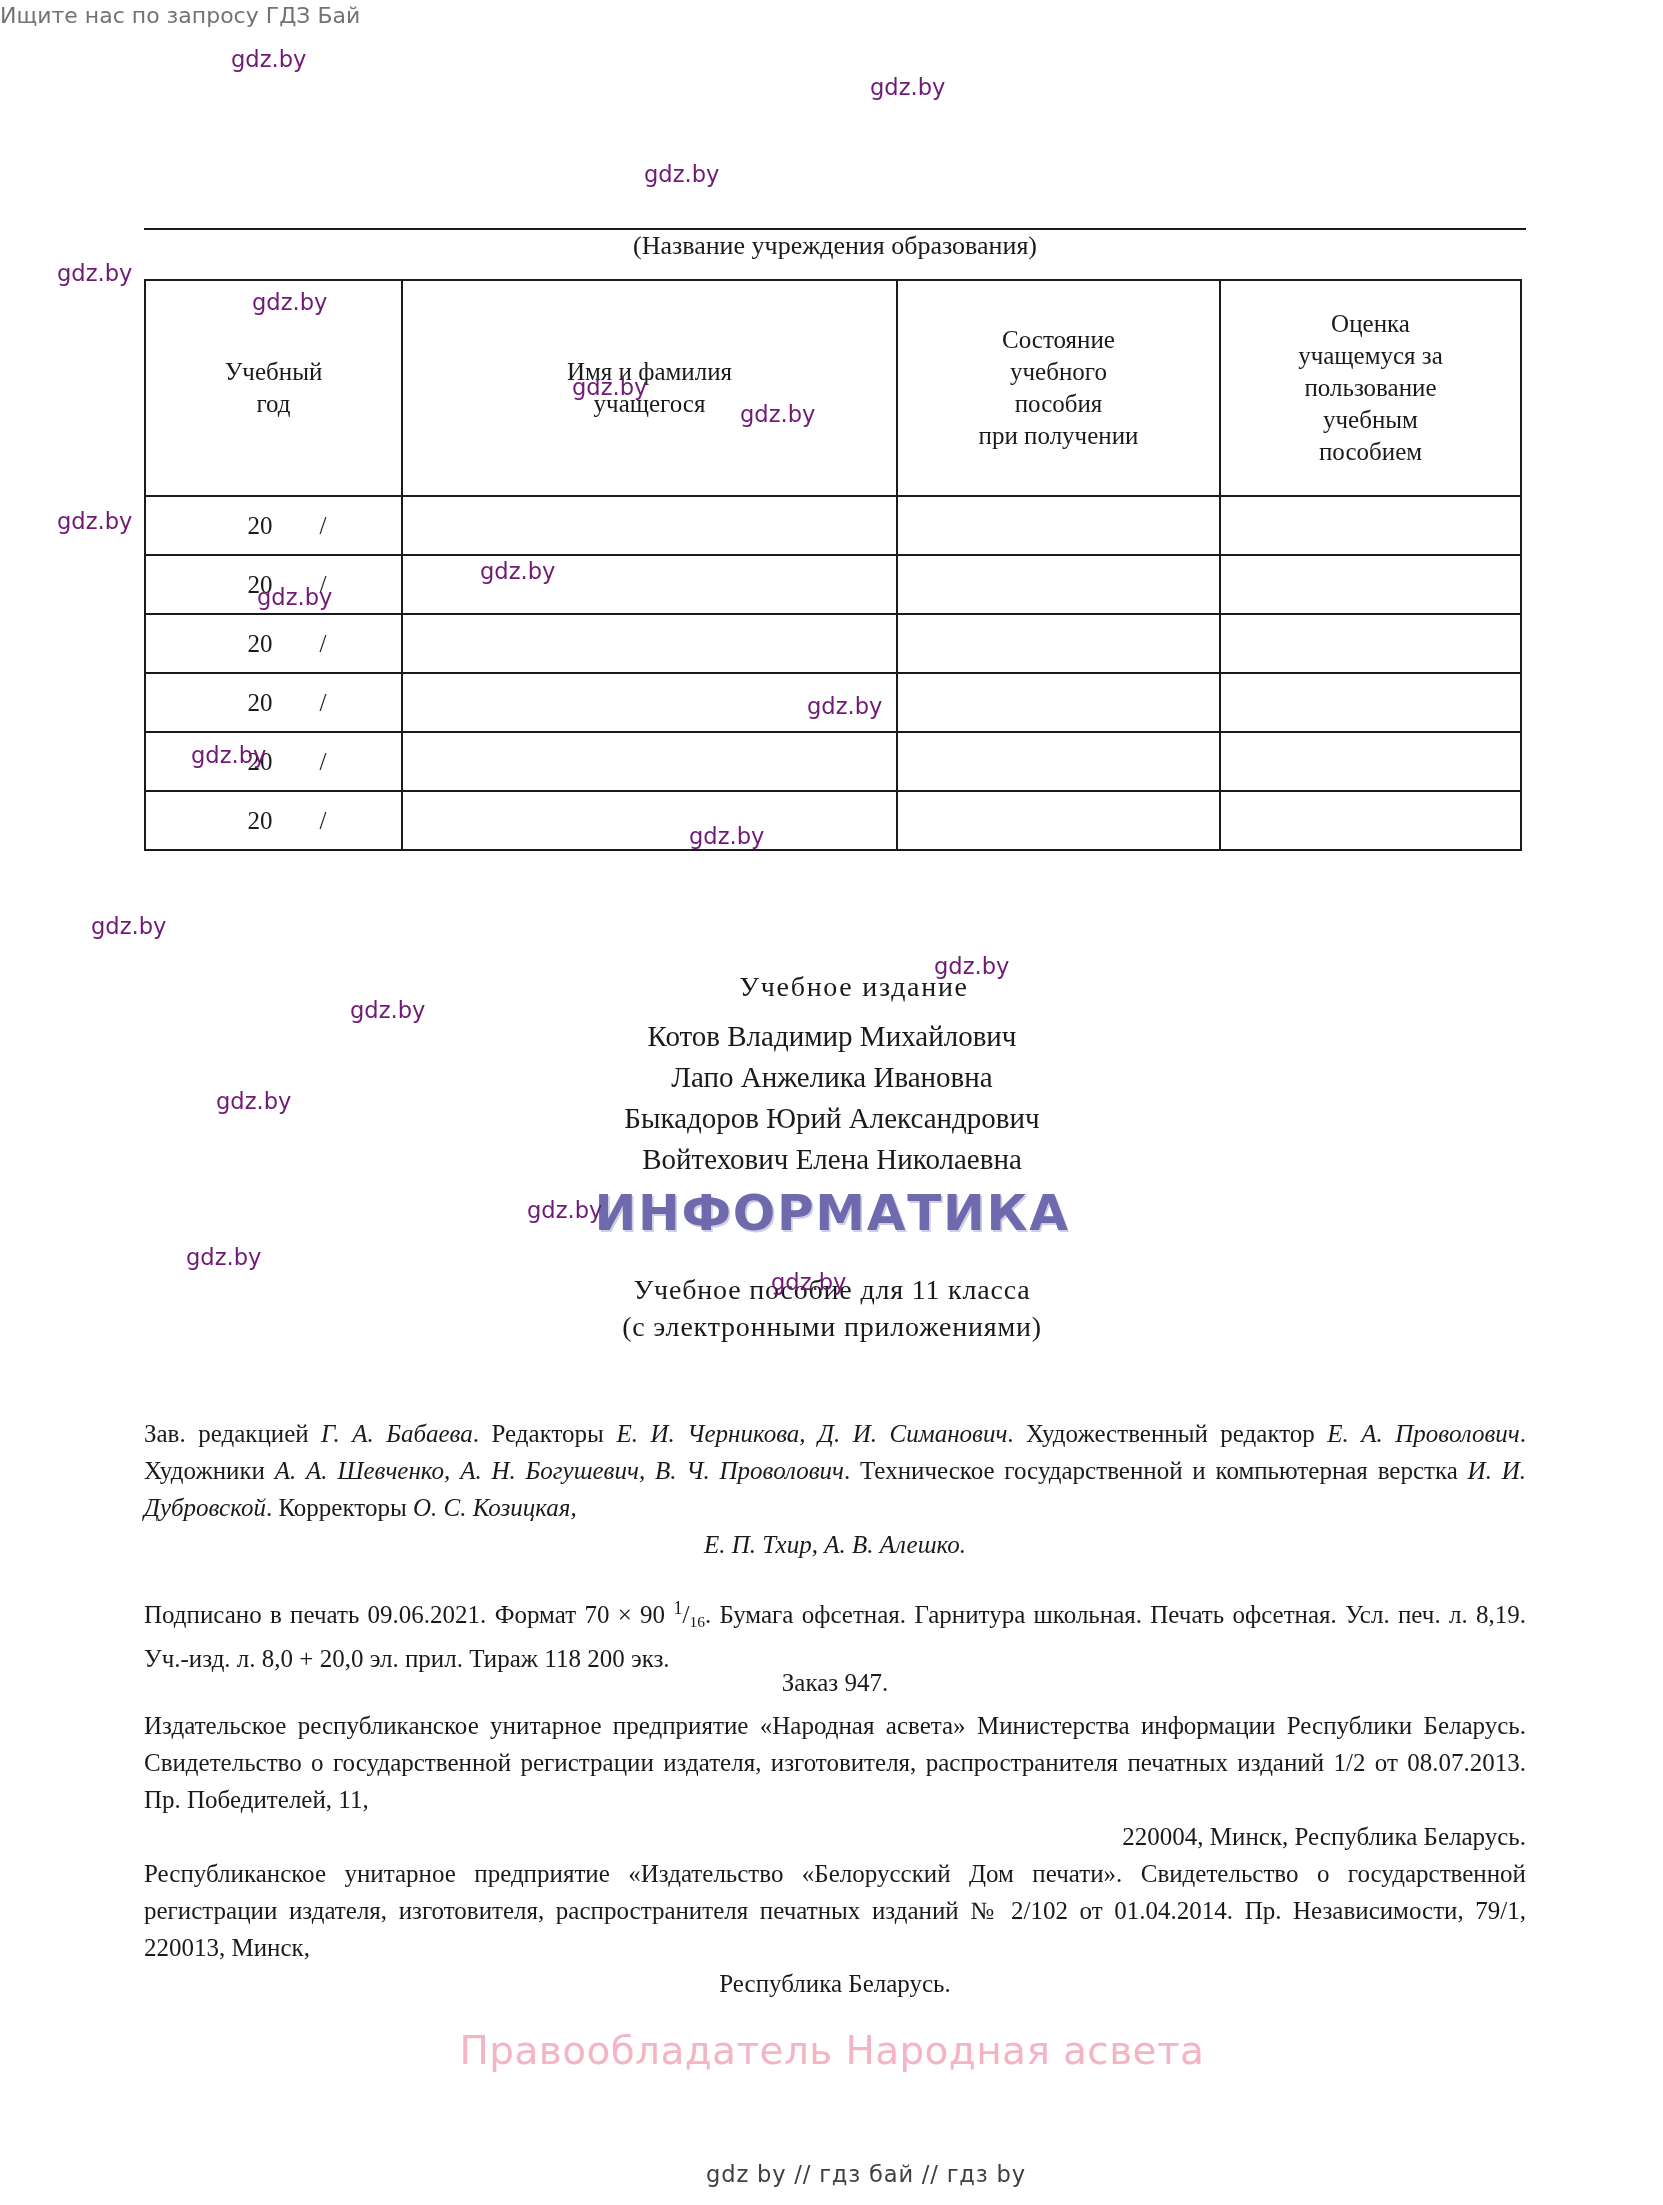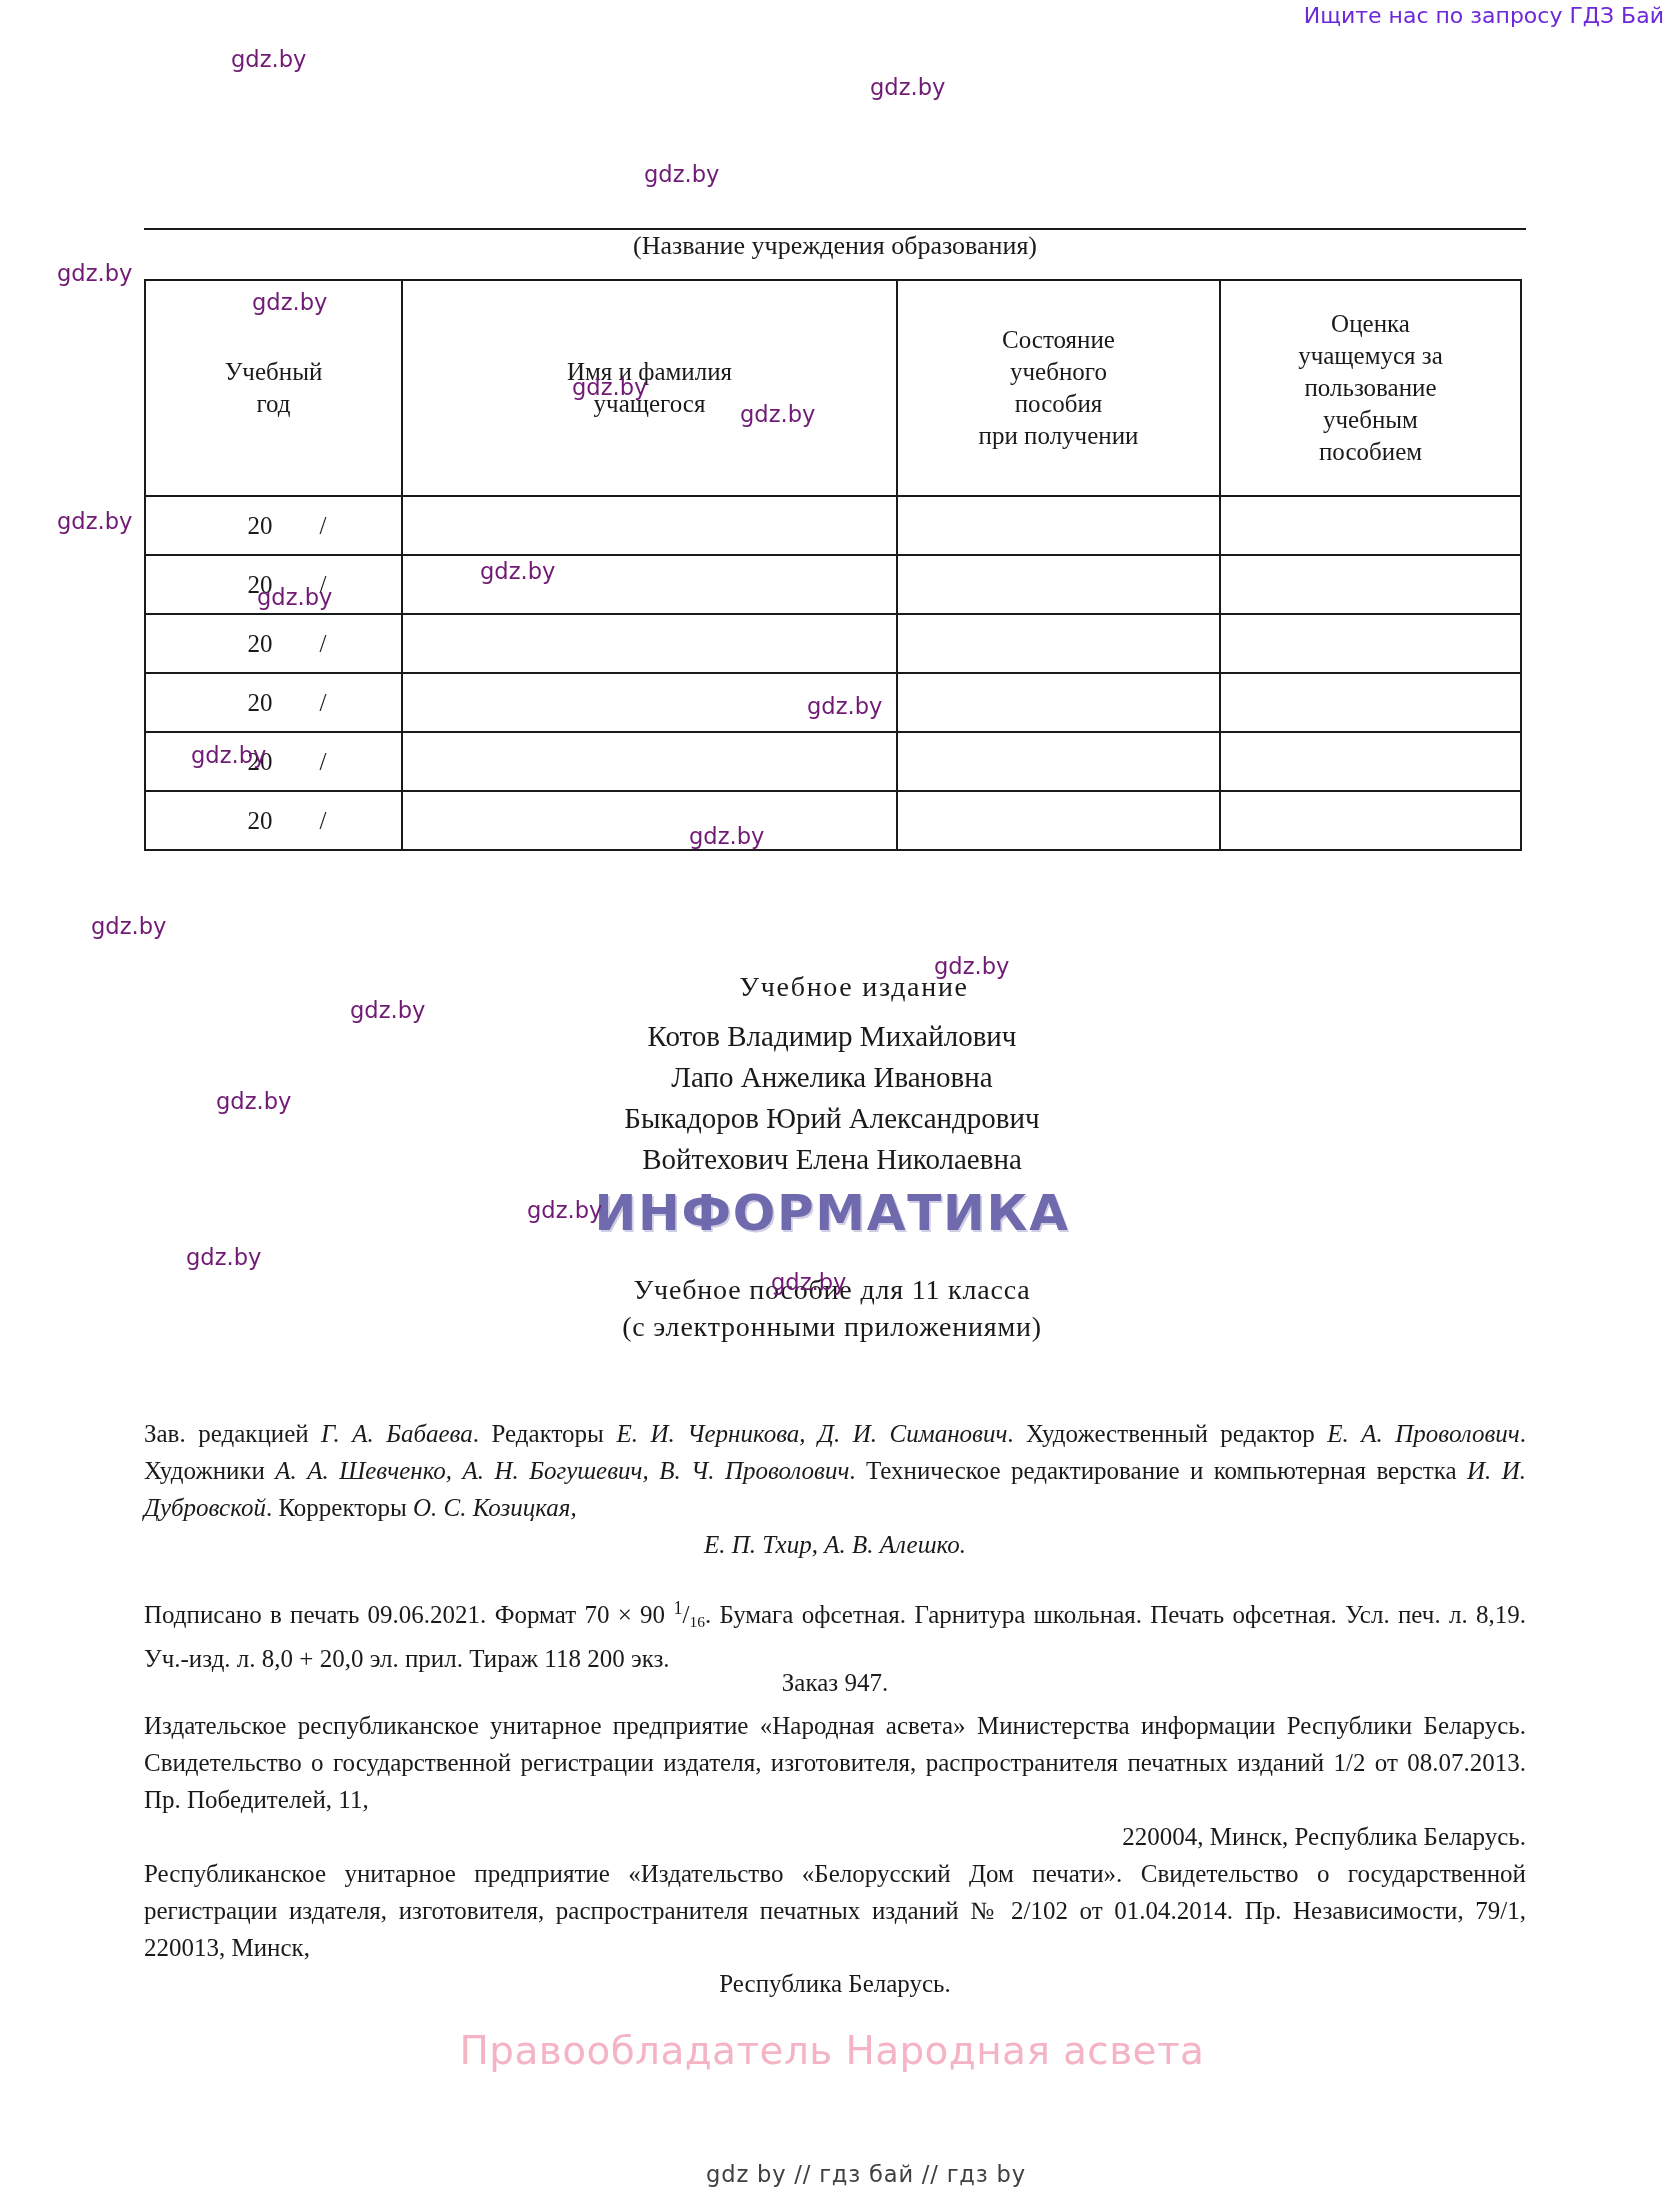--- a/index.html
+++ b/index.html
@@ -25,24 +25,24 @@
     white-space: nowrap;
     letter-spacing: 0px;
     z-index: 5;
   }
 
   .top-banner {
     position: absolute;
     top: 3.4px;
     left: 0;
     width: 100%;
-    text-align: right;
+    text-align: left;
     font-family: "DejaVu Sans", "Liberation Sans", sans-serif;
     font-size: 22px;
-    color: #6d28d9;
+    color: #737373;
     z-index: 6;
   }
 
   .bottom-footer {
     position: absolute;
     bottom: 18.4px;
     left: 0;
     width: 100%;
     text-align: center;
     font-family: "DejaVu Sans", "Liberation Sans", sans-serif;
@@ -278,21 +278,21 @@
   </div>
 
 <div class="pub booktitle">ИНФОРМАТИКА</div>
 
 <div class="pub subtitle">
   <div>Учебное пособие для 11 класса</div>
   <div>(с электронными приложениями)</div>
 </div>
 
 <div class="para credits">
-  <span>Зав. редакцией </span><i>Г. А. Бабаева</i><span>. Редакторы </span><i>Е. И. Черникова, Д. И. Симанович</i><span>. Художественный редактор </span><i>Е. А. Проволович</i><span>. Художники </span><i>А. А. Шевченко, А. Н. Богушевич, В. Ч. Проволович</i><span>. Техническое редактирование и компьютерная верстка </span><i>И. И. Дубровской</i><span>. Корректоры </span><i>О. С. Козицкая,</i>
+  <span>Зав. редакцией </span><i>Г. А. Бабаева</i><span>. Редакторы </span><i>Е. И. Черникова, Д. И. Симанович</i><span>. Художественный редактор </span><i>Е. А. Проволович</i><span>. Художники </span><i>А. А. Шевченко, А. Н. Богушевич, В. Ч. Проволович</i><span>. Техническое государственной и компьютерная верстка </span><i>И. И. Дубровской</i><span>. Корректоры </span><i>О. С. Козицкая,</i>
 </div>
 <div class="para credits-last">
   <i>Е. П. Тхир, А. В. Алешко.</i>
 </div>
 
 <div class="para printinfo">
   <span>Подписано в печать 09.06.2021. Формат 70 × 90 </span><span class="frac">1</span>/<span class="frac-d">16</span><span>. Бумага офсетная. Гарнитура школьная.</span>
   <span>Печать офсетная. Усл. печ. л. 8,19. Уч.-изд. л. 8,0 + 20,0 эл. прил. Тираж 118 200 экз.</span>
 </div>
 <div class="para printinfo-order">Заказ 947.</div>

